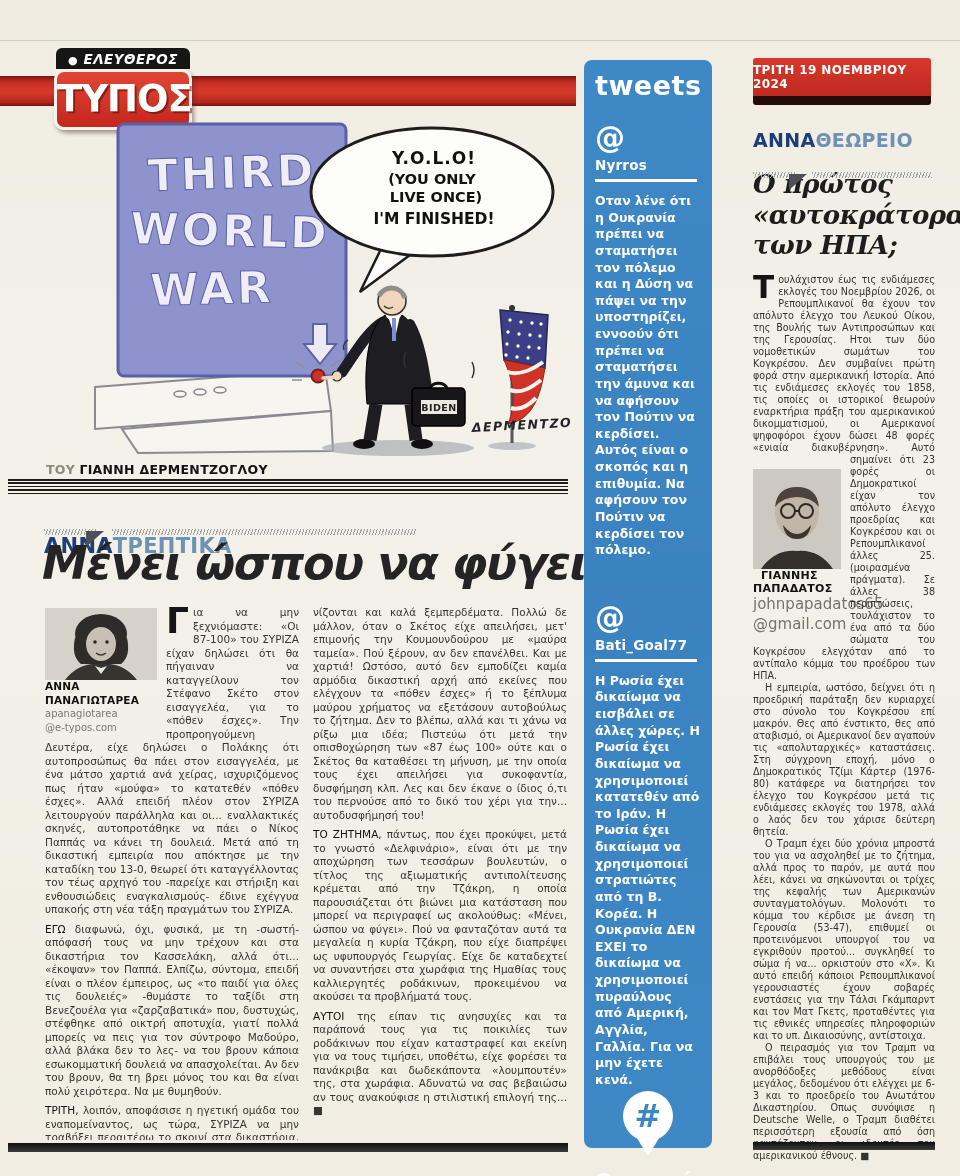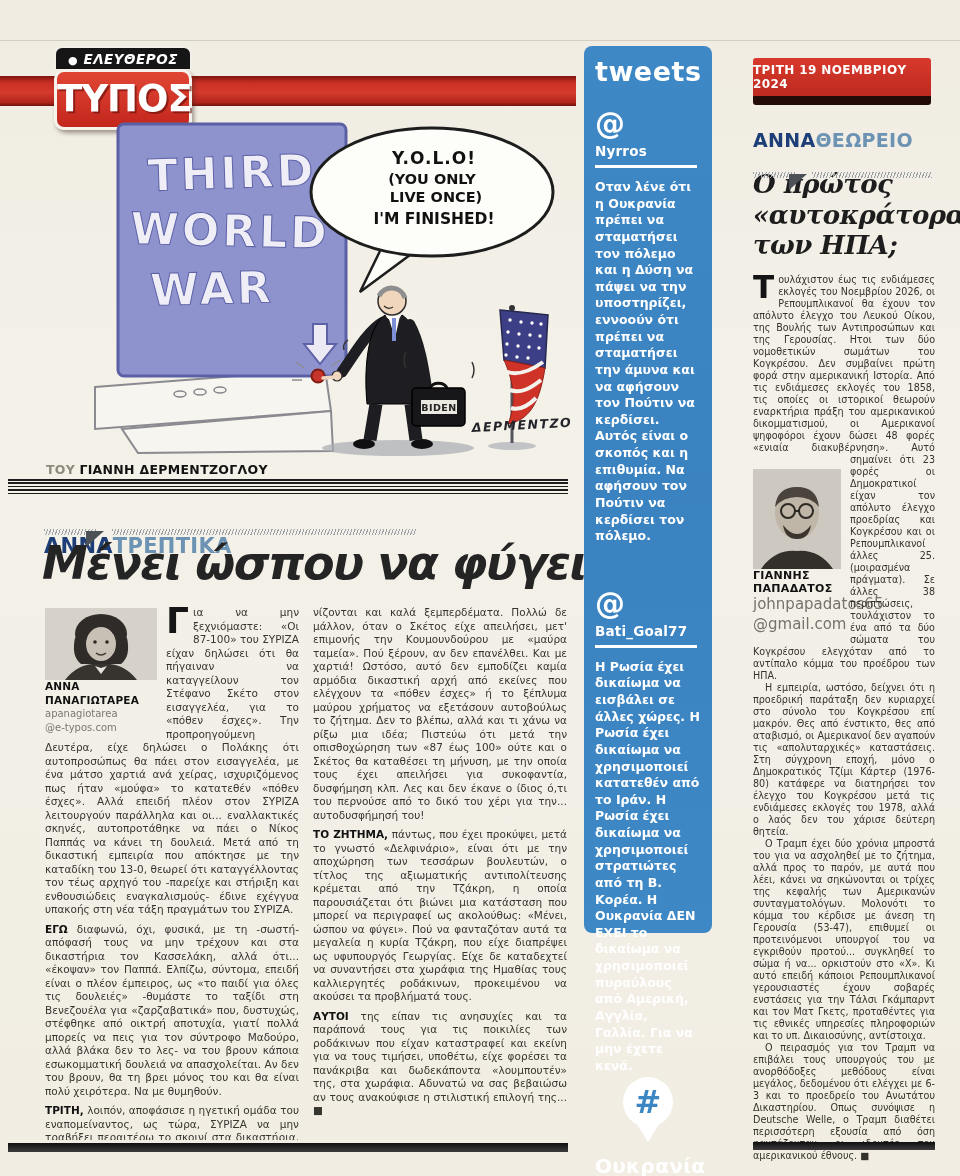--- a/index.html
+++ b/index.html
@@ -45,34 +45,34 @@
 
   .headline{position:absolute;left:42px;top:536px;margin:0;font-size:46px;font-weight:800;font-style:italic;
       color:#242424;letter-spacing:-1.5px;white-space:nowrap;}
 
   
   .columns{position:absolute;left:45px;top:606px;width:522px;height:534px;display:flex;gap:14px;overflow:hidden;
       text-align:justify;font-size:10.5px;line-height:13.5px;color:#37352f;}
   .col{width:254px;}
   .col p{margin:0;}
   .col p + p{margin-top:6px;}
-  .lead{font-weight:700;color:#111;}
+  .lead{font-weight:400;color:#111;}
   .dropcap{float:left;font-size:36px;line-height:30px;font-weight:800;color:#151515;padding:0 4px 0 0;}
 
   .author-card{float:left;width:112px;margin:2px 9px 2px 0;font-style:normal;}
   .photo-f{display:block;width:112px;height:72px;background:#d8d4cc;}
   .ac-name{font-size:10.5px;font-weight:800;line-height:1.18;color:#111;margin-top:5px;letter-spacing:.2px;}
   .ac-handle{font-size:10px;color:#7c7870;line-height:1.25;margin-top:3px;}
   .diag{width:46px;height:2px;background:#2a2a2a;transform:rotate(-33deg);margin:12px 0 6px 58px;}
 
   .endbar{position:absolute;background:linear-gradient(180deg,#101010,#3c3c3c);}
   .left-endbar{left:8px;top:1143px;width:560px;height:9px;}
 
   
-  .tweets-col{position:absolute;left:584px;top:46px;width:128px;height:887px;border-radius:8px;
+  .tweets-col{position:absolute;left:584px;top:60px;width:128px;height:1088px;border-radius:8px;
       background:linear-gradient(180deg,#3f88c6,#3a82c0 50%,#3f88c6);box-sizing:border-box;
       padding:8px 11px 0;display:flex;flex-direction:column;color:#fff;}
   .bird{display:block;margin:4px auto 0;}
   .tw-label{font-size:27px;font-weight:800;text-align:center;letter-spacing:.5px;margin-top:-2px;}
   .tail-rule{display:block;margin:8px auto 4px;}
   .tweet{margin-top:10px;}
   .tweet.second{margin-top:44px;}
   .at{font-size:30px;font-weight:700;line-height:1;}
   .handle{font-size:13.5px;font-weight:800;margin-top:4px;letter-spacing:.2px;}
   .h-rule{height:3px;background:#fff;width:96%;margin:6px 0 11px;}
@@ -93,21 +93,21 @@
   .k-title{margin:18px 0 0 8px;width:184px;font-family:"DejaVu Serif",serif;font-style:italic;font-weight:700;
       font-size:26px;line-height:1.18;color:#1d1d1d;letter-spacing:-.5px;}
   .k-body{margin:13px 0 0 8px;width:182px;font-size:9.6px;line-height:12px;text-align:justify;color:#34322c;}
   .k-body p{margin:0;text-indent:12px;}
   .k-body p.kfirst{text-indent:0;}
   .kdrop{float:left;font-size:31px;line-height:25px;font-weight:800;color:#141414;padding:1px 4px 0 0;}
   .k-author{float:left;width:90px;margin:3px 7px 1px 0;text-indent:0;display:block;}
   .k-toprule{width:62px;height:2px;background:#141414;margin-bottom:1px;}
   .k-topdiag{width:26px;height:2px;background:#141414;transform:rotate(-35deg);margin:-6px 0 4px 66px;}
   .photo-m{display:block;width:88px;height:100px;background:#cfccc4;}
-  .k-name{font-size:11px;font-weight:800;line-height:1.2;color:#111;margin-top:5px;letter-spacing:.3px;}
+  .k-name{font-size:11px;font-weight:800;line-height:1.2;color:#111;margin-top:5px;letter-spacing:.3px;margin-left:8px;}
   .k-email{font-size:15px;color:#76726a;line-height:1.3;margin-top:9px;}
   .k-diag{width:48px;height:2px;background:#222;transform:rotate(-33deg);margin:10px 0 2px 44px;}
   .k-endbar{left:753px;top:1142px;width:182px;height:8px;}
 </style>
 </head>
 <body>
 
 <div id="page">
   <div class="hairline"></div>
 

